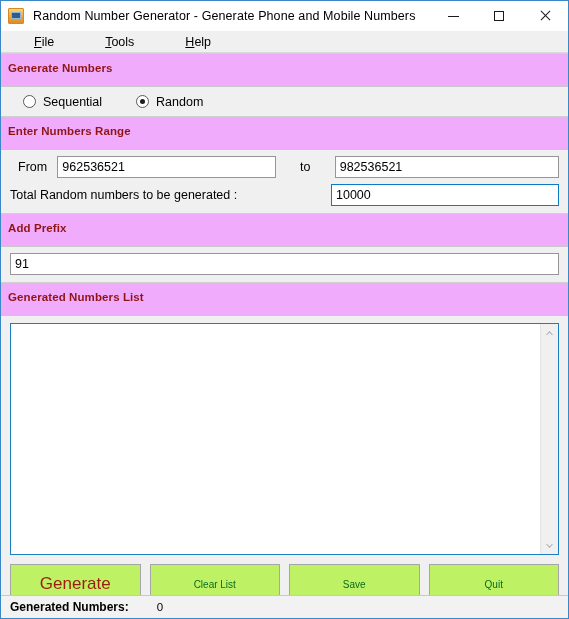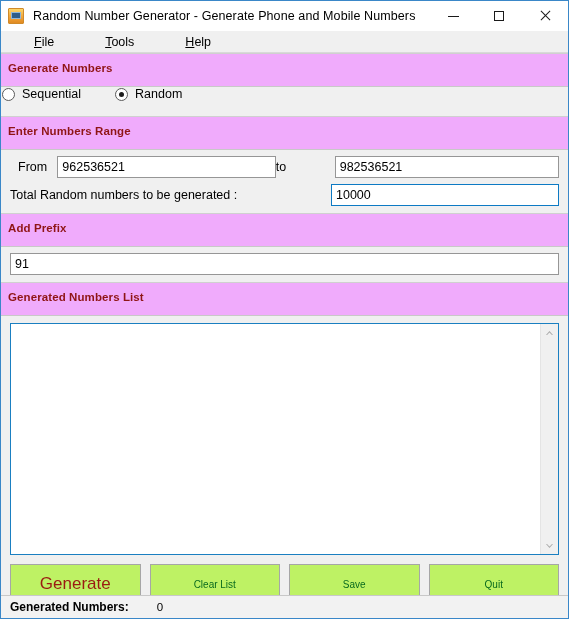--- a/index.html
+++ b/index.html
@@ -140,23 +140,23 @@
 
   
   .panel {
     background: #f0f0f0;
     box-sizing: border-box;
   }
 
   
   .radio-row {
     display: flex;
-    align-items: flex-start;
+    align-items: center;
     height: 29px;
-    padding-left: 1px;
+    padding-left: 22px;
     box-sizing: border-box;
   }
   .radio {
     display: flex;
     align-items: center;
     margin-right: 34px;
     white-space: nowrap;
   }
   .radio-dot {
     width: 13px;
@@ -187,21 +187,21 @@
     box-sizing: border-box;
   }
   .row {
     display: flex;
     align-items: center;
     margin-bottom: 6px;
   }
   .row:last-child { margin-bottom: 0; }
   .lbl { font-size: 12.5px; color: #000; white-space: nowrap; }
   .lbl-from { width: 48px; padding-left: 8px; box-sizing: border-box; }
-  .lbl-to { width: 60px; }
+  .lbl-to { width: 60px; text-align: center; }
 
   .txt {
     font-family: "Liberation Sans", sans-serif;
     font-size: 12.5px;
     color: #000;
     background: #ffffff;
     border: 1px solid #969696;
     height: 22px;
     padding: 0 4px;
     box-sizing: border-box;

